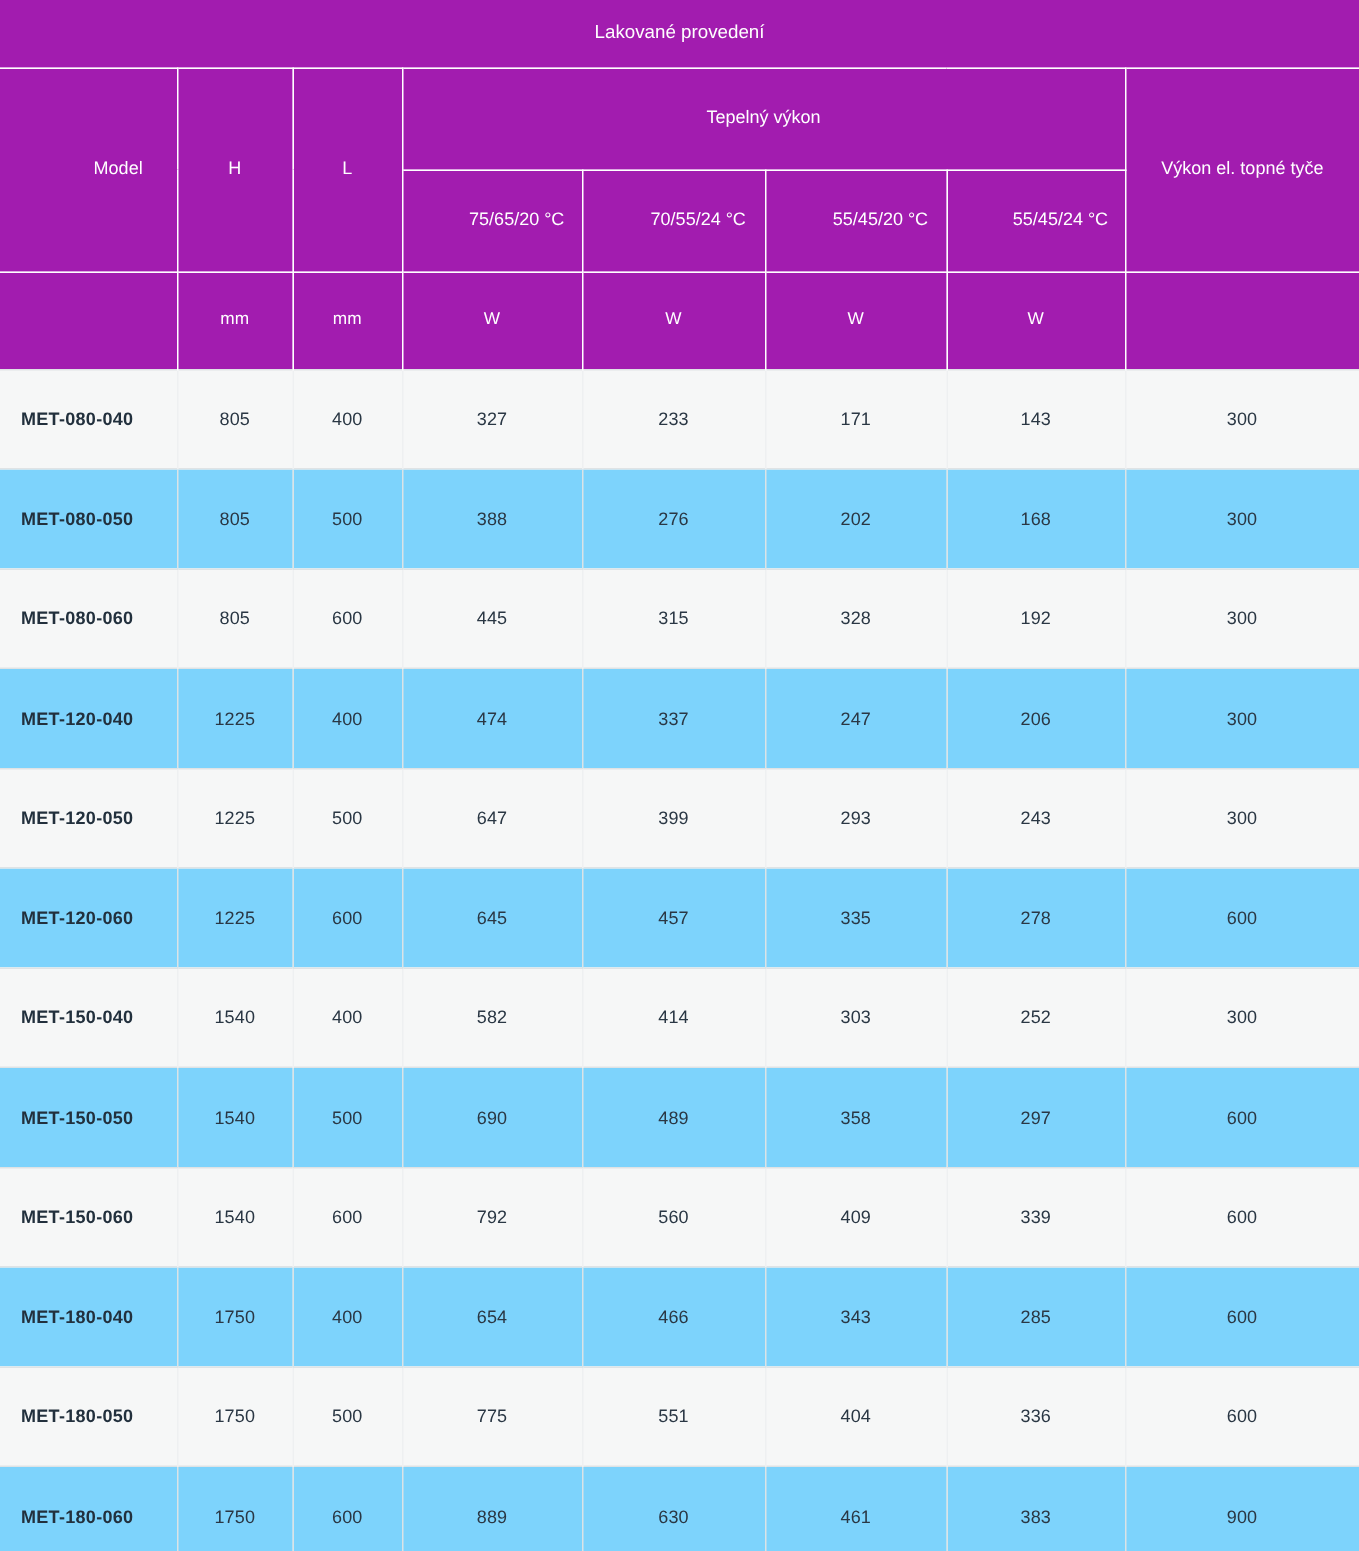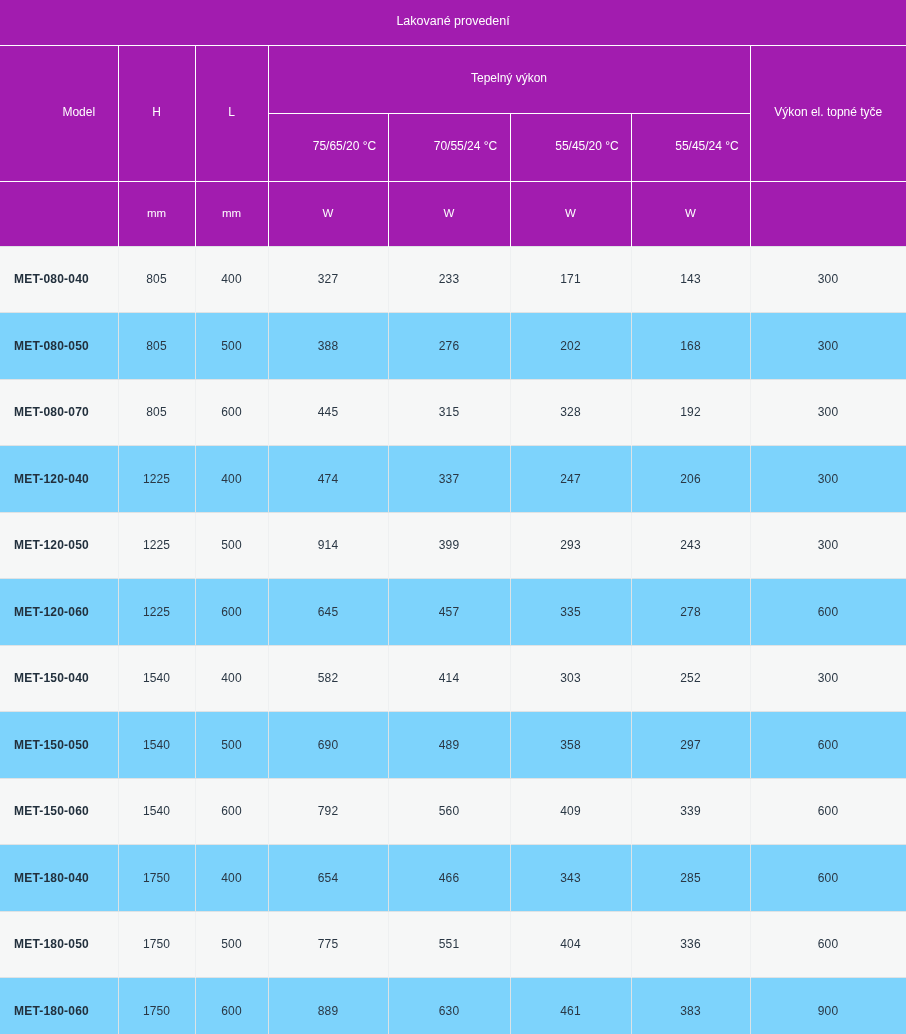--- a/index.html
+++ b/index.html
@@ -150,21 +150,21 @@
         <td class="model-cell">MET-080-050</td>
         <td>805</td>
         <td>500</td>
         <td>388</td>
         <td>276</td>
         <td>202</td>
         <td>168</td>
         <td>300</td>
       </tr>
       <tr class="row-odd">
-        <td class="model-cell">MET-080-070</td>
+        <td class="model-cell">MET-080-060</td>
         <td>805</td>
         <td>600</td>
         <td>445</td>
         <td>315</td>
         <td>328</td>
         <td>192</td>
         <td>300</td>
       </tr>
       <tr class="row-even">
         <td class="model-cell">MET-120-040</td>
@@ -173,21 +173,21 @@
         <td>474</td>
         <td>337</td>
         <td>247</td>
         <td>206</td>
         <td>300</td>
       </tr>
       <tr class="row-odd">
         <td class="model-cell">MET-120-050</td>
         <td>1225</td>
         <td>500</td>
-        <td>914</td>
+        <td>647</td>
         <td>399</td>
         <td>293</td>
         <td>243</td>
         <td>300</td>
       </tr>
       <tr class="row-even">
         <td class="model-cell">MET-120-060</td>
         <td>1225</td>
         <td>600</td>
         <td>645</td>

